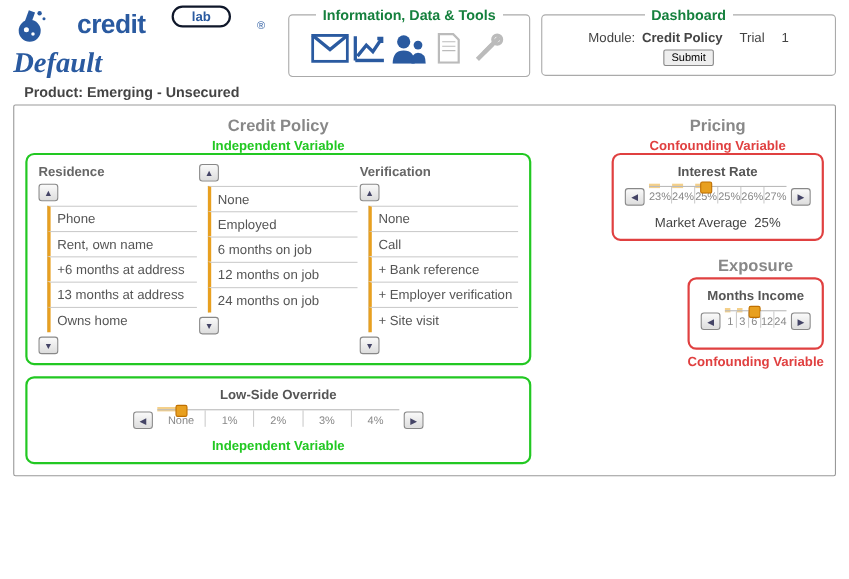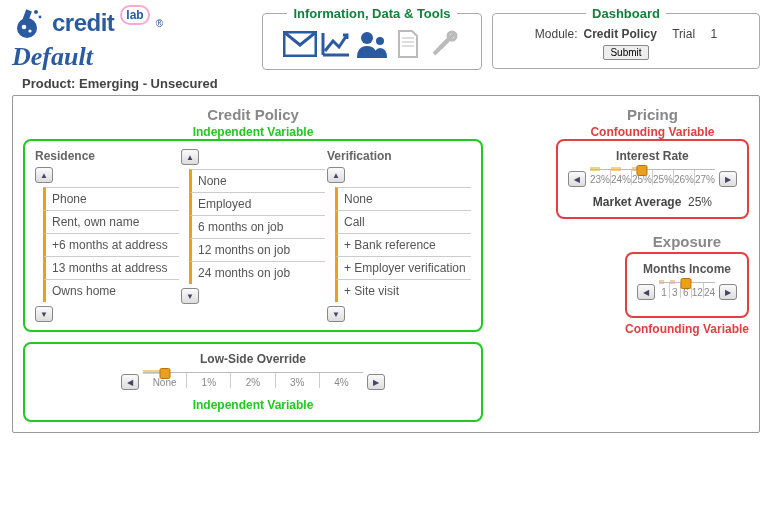--- a/index.html
+++ b/index.html
@@ -1,21 +1,21 @@
 <!DOCTYPE html>
 <html><head>
 <meta charset="utf-8">
 <style>
   * { box-sizing: border-box; margin: 0; padding: 0; }
   body { font-family: Arial, Helvetica, sans-serif; font-size: 11px; color: #444; background: #fff; width: 772px; }
   .topbar { display: flex; gap: 10px; padding: 6px 12px 0 12px; align-items: flex-start; }
   .logo-area { flex: 0 0 240px; }
-  .logo { display: flex; align-items: center; gap: 6px; }
+  .logo { display: flex; align-items: center; gap: 24px; }
   .logo-text { font-size: 24px; font-weight: bold; color: #2a5aa0; font-family: "Arial Black", Arial, sans-serif; letter-spacing: -0.5px; }
-  .lab-bubble { position: relative; top: -8px; border: 2px solid #f9a8d4; border-radius: 10px; padding: 1px 4px; font-size: 12px; font-weight: bold; color: #2a5aa0; }
+  .lab-bubble { position: relative; top: -8px; border: 2px solid #0f172a; border-radius: 10px; padding: 1px 16px; font-size: 12px; font-weight: bold; color: #2a5aa0; }
   .reg { color: #2a5aa0; font-size: 10px; vertical-align: super; }
   .default-label { font-size: 26px; color: #2a5aa0; font-family: Georgia, serif; font-style: italic; font-weight: bold; margin-top: 2px; }
   fieldset.panel { border: 1px solid #aaa; border-radius: 4px; padding: 6px 8px 8px 8px; position: relative; }
   fieldset.panel > legend { padding: 0 6px; font-size: 13px; font-weight: bold; color: #15803d; text-align: center; margin: 0 auto; }
   .tools-panel { flex: 0 0 220px; text-align: center; }
   .tools-icons { display: flex; justify-content: center; gap: 2px; align-items: center; }
   .tool-icon { width: 34px; height: 34px; display: flex; align-items: center; justify-content: center; }
   .dash-panel { flex: 1; font-size: 12px; }
   .dash-row { display: flex; align-items: center; gap: 6px; justify-content: center; }
   .submit-btn { margin: 4px auto 0 auto; display: block; font-size: 10px; padding: 1px 6px; border: 1px solid #888; background: #eee; border-radius: 2px; cursor: pointer; }
@@ -36,21 +36,21 @@
   .crit-item { border-top: 1px solid #ccc; padding: 4px 2px 4px 6px; font-size: 12px; color: #777; position: relative; }
   .crit-item.sel { border-left: 3px solid #e8a020; margin-left: -1px; color: #555; }
   .hslider { display: flex; align-items: center; gap: 4px; margin: 6px auto; justify-content: center; }
   .ticks { display: flex; flex: 1; border-top: 1px solid #bbb; position: relative; height: 20px; align-items: flex-start; }
   .tick { flex: 1; text-align: center; font-size: 10px; color: #888; border-left: 1px solid #ccc; padding-top: 4px; position: relative; }
   .tick:first-child { border-left: none; }
   .tick.sel::before { content: ""; position: absolute; top: -5px; left: 50%; transform: translateX(-50%); width: 9px; height: 9px; background: #e8a020; border: 1px solid #c07000; border-radius: 2px; }
   .tick.selline::after { content:""; position:absolute; top:-3px; left:0; right:50%; height:4px; background:#f4d08a; z-index:-1; }
   .subhead { text-align: center; font-weight: bold; font-size: 12px; color: #555; margin-bottom: 2px; }
   .market-avg { text-align: center; font-size: 12px; margin-top: 6px; }
-  .market-avg b { font-weight: bold; }
+  .market-avg b { font-weight: normal; }
 </style>
 </head>
 <body>
 
 <div class="topbar">
   <div class="logo-area">
     <div class="logo">
       <svg width="34" height="34" viewBox="0 0 34 34">
         <circle cx="15" cy="22" r="10" fill="#2a5aa0"></circle>
         <rect x="12" y="4" width="6" height="12" fill="#2a5aa0" transform="rotate(20 15 10)"></rect>

